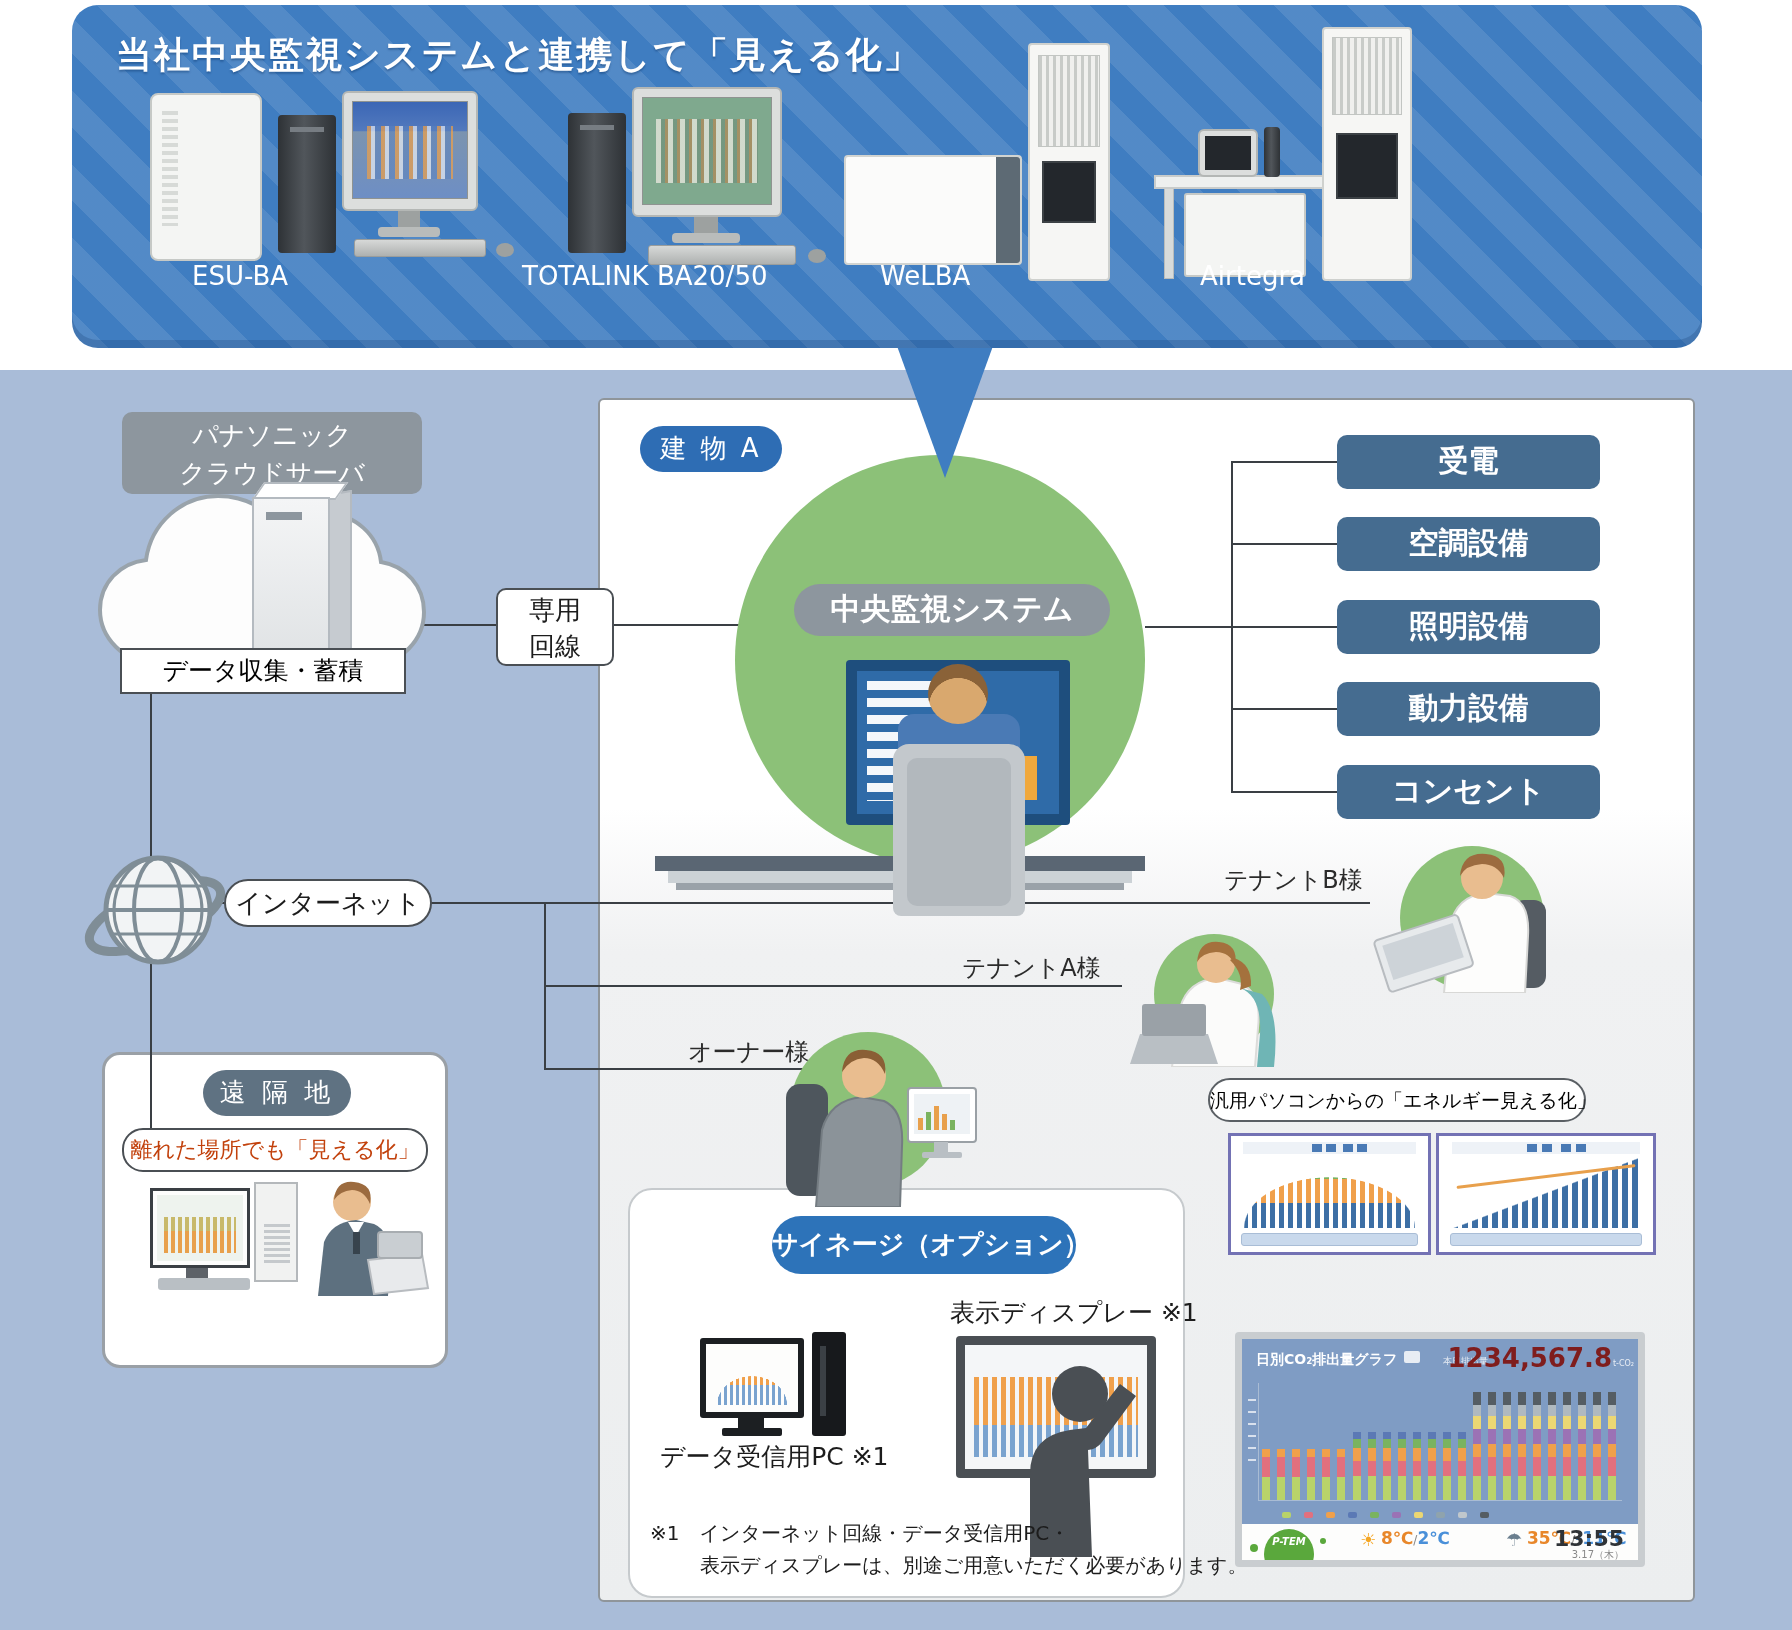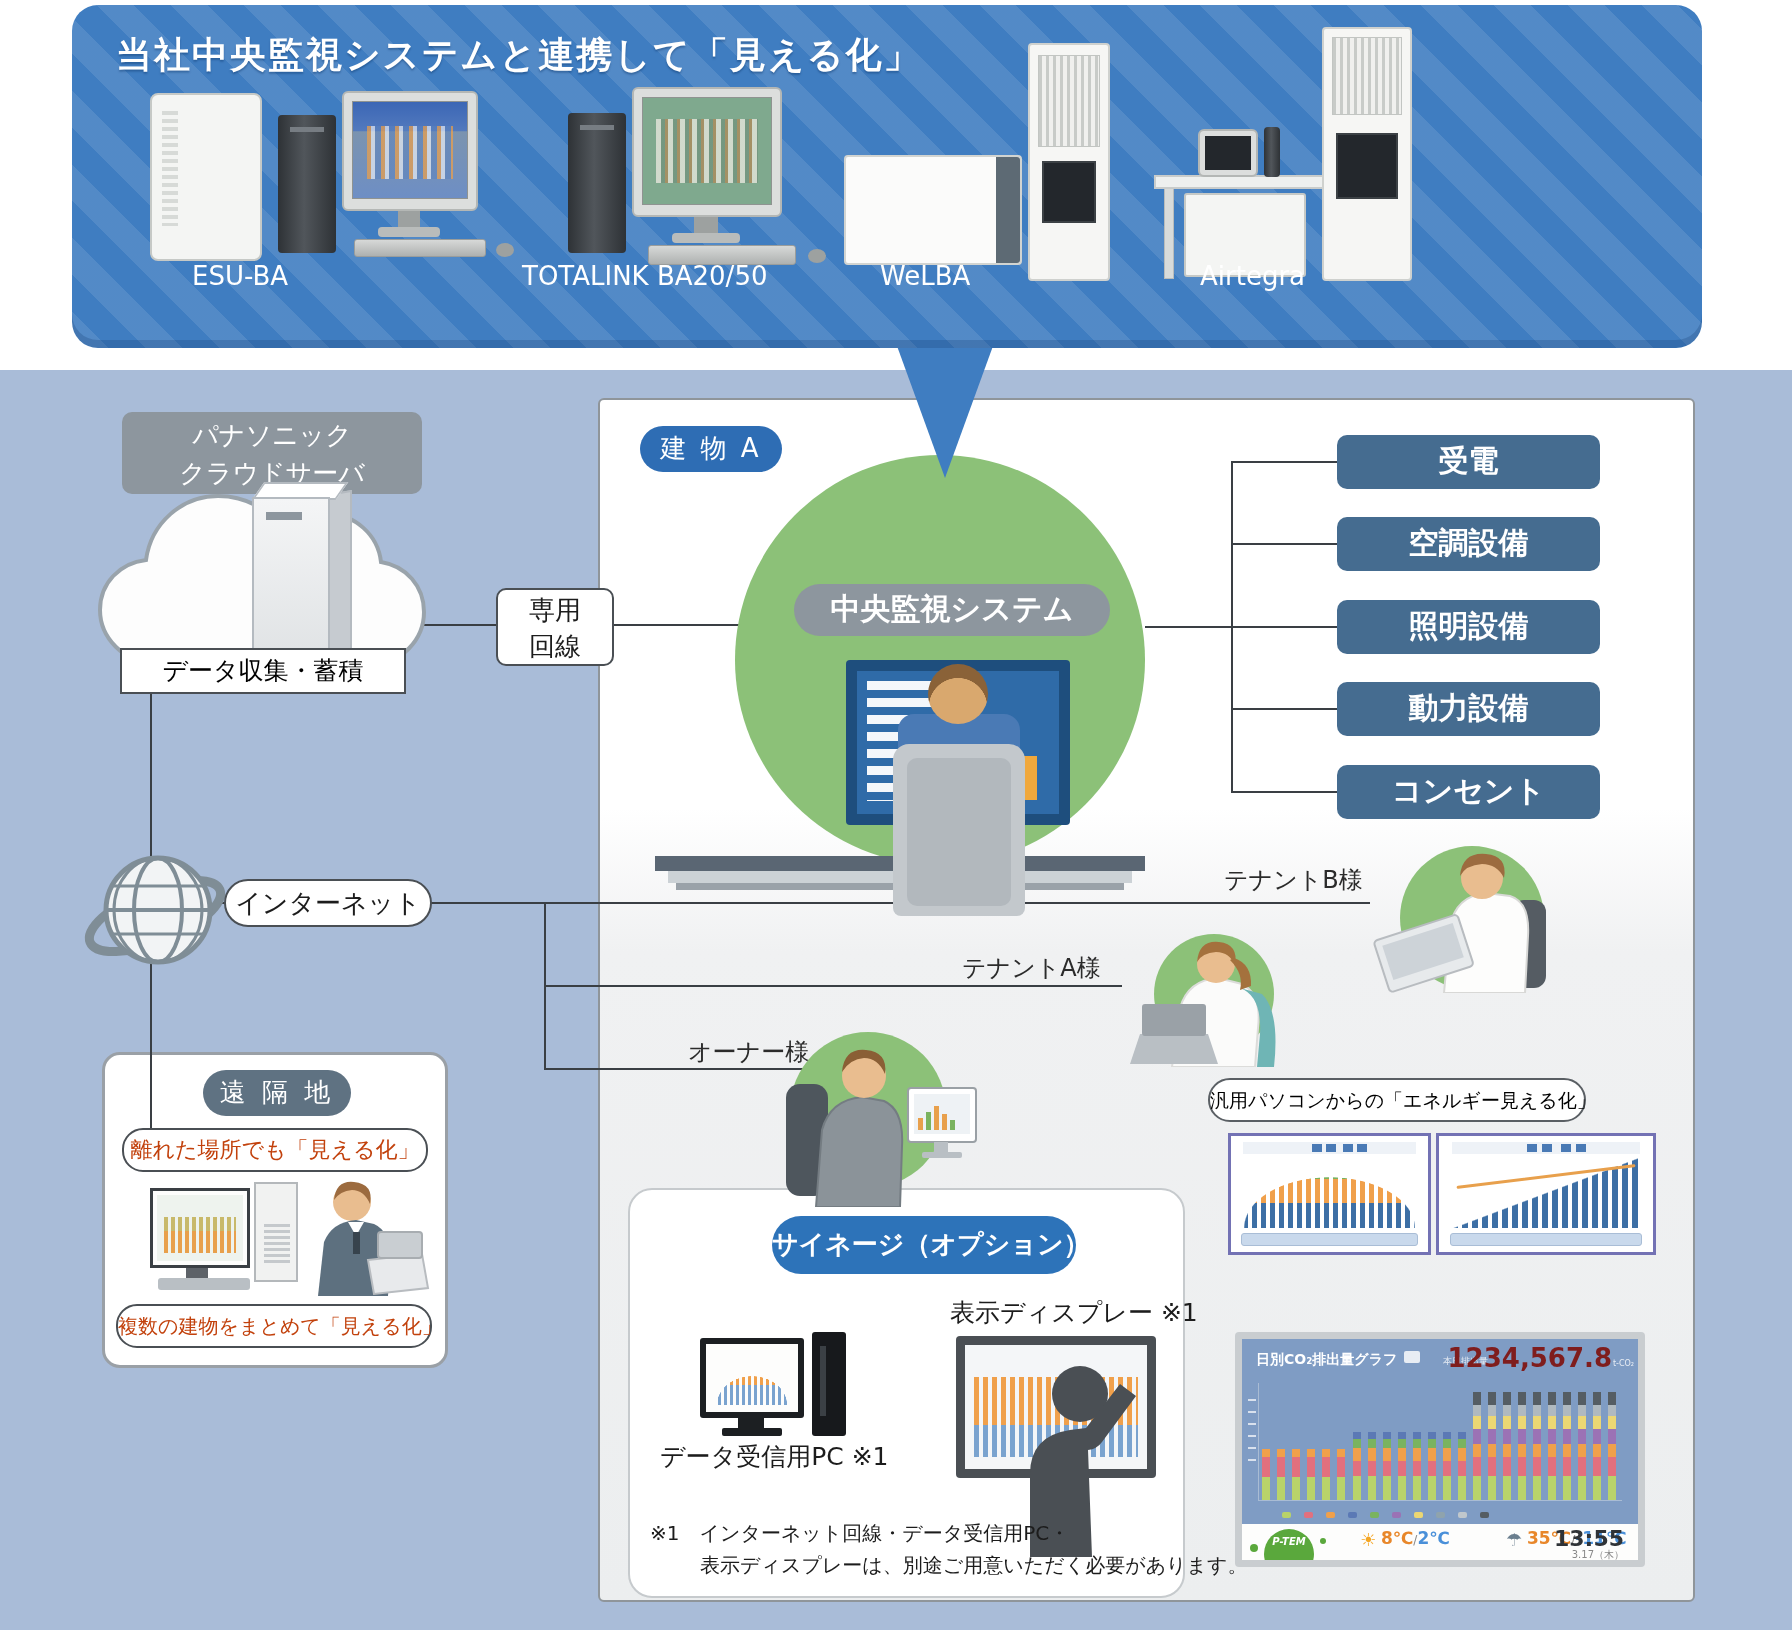--- a/index.html
+++ b/index.html
@@ -325,21 +325,20 @@
   <div class="abs rm-kbd"></div>
   <svg class="abs rm-person" width="140" height="120" viewBox="0 0 140 120">
     <circle cx="62" cy="26" r="19" fill="#e9bd8f"></circle>
     <path d="M44 24 Q46 4 64 6 Q84 8 80 28 Q74 14 62 14 Q50 15 44 24 Z" fill="#9c6b3f"></path>
     <path d="M28 120 L34 66 Q42 46 66 44 L84 48 Q102 56 100 88 L98 120 Z" fill="#5d707f"></path>
     <path d="M58 46 L66 60 L74 46 Z" fill="#ffffff"></path>
     <rect x="63" y="56" width="7" height="22" fill="#37434d"></rect>
     <path d="M78 84 L132 78 L138 112 L84 118 Z" fill="#e8eaec" stroke="#b8bcc0" stroke-width="2"></path>
     <rect x="88" y="56" width="44" height="26" rx="3" fill="#c9ced2" stroke="#a8adb1" stroke-width="2"></rect>
   </svg>
-  <div class="abs remote-pill remote-pill2">複数の建物をまとめて「見える化」</div>
 
   <div class="abs building"></div>
   <div class="abs bldg-badge">建 物 A</div>
 
   <div class="abs green-circle"></div>
   <div class="abs sys-pill">中央監視システム</div>
 
   <div class="abs op-monitor">
     <div class="op-screen">
       <span class="op-list"></span>

